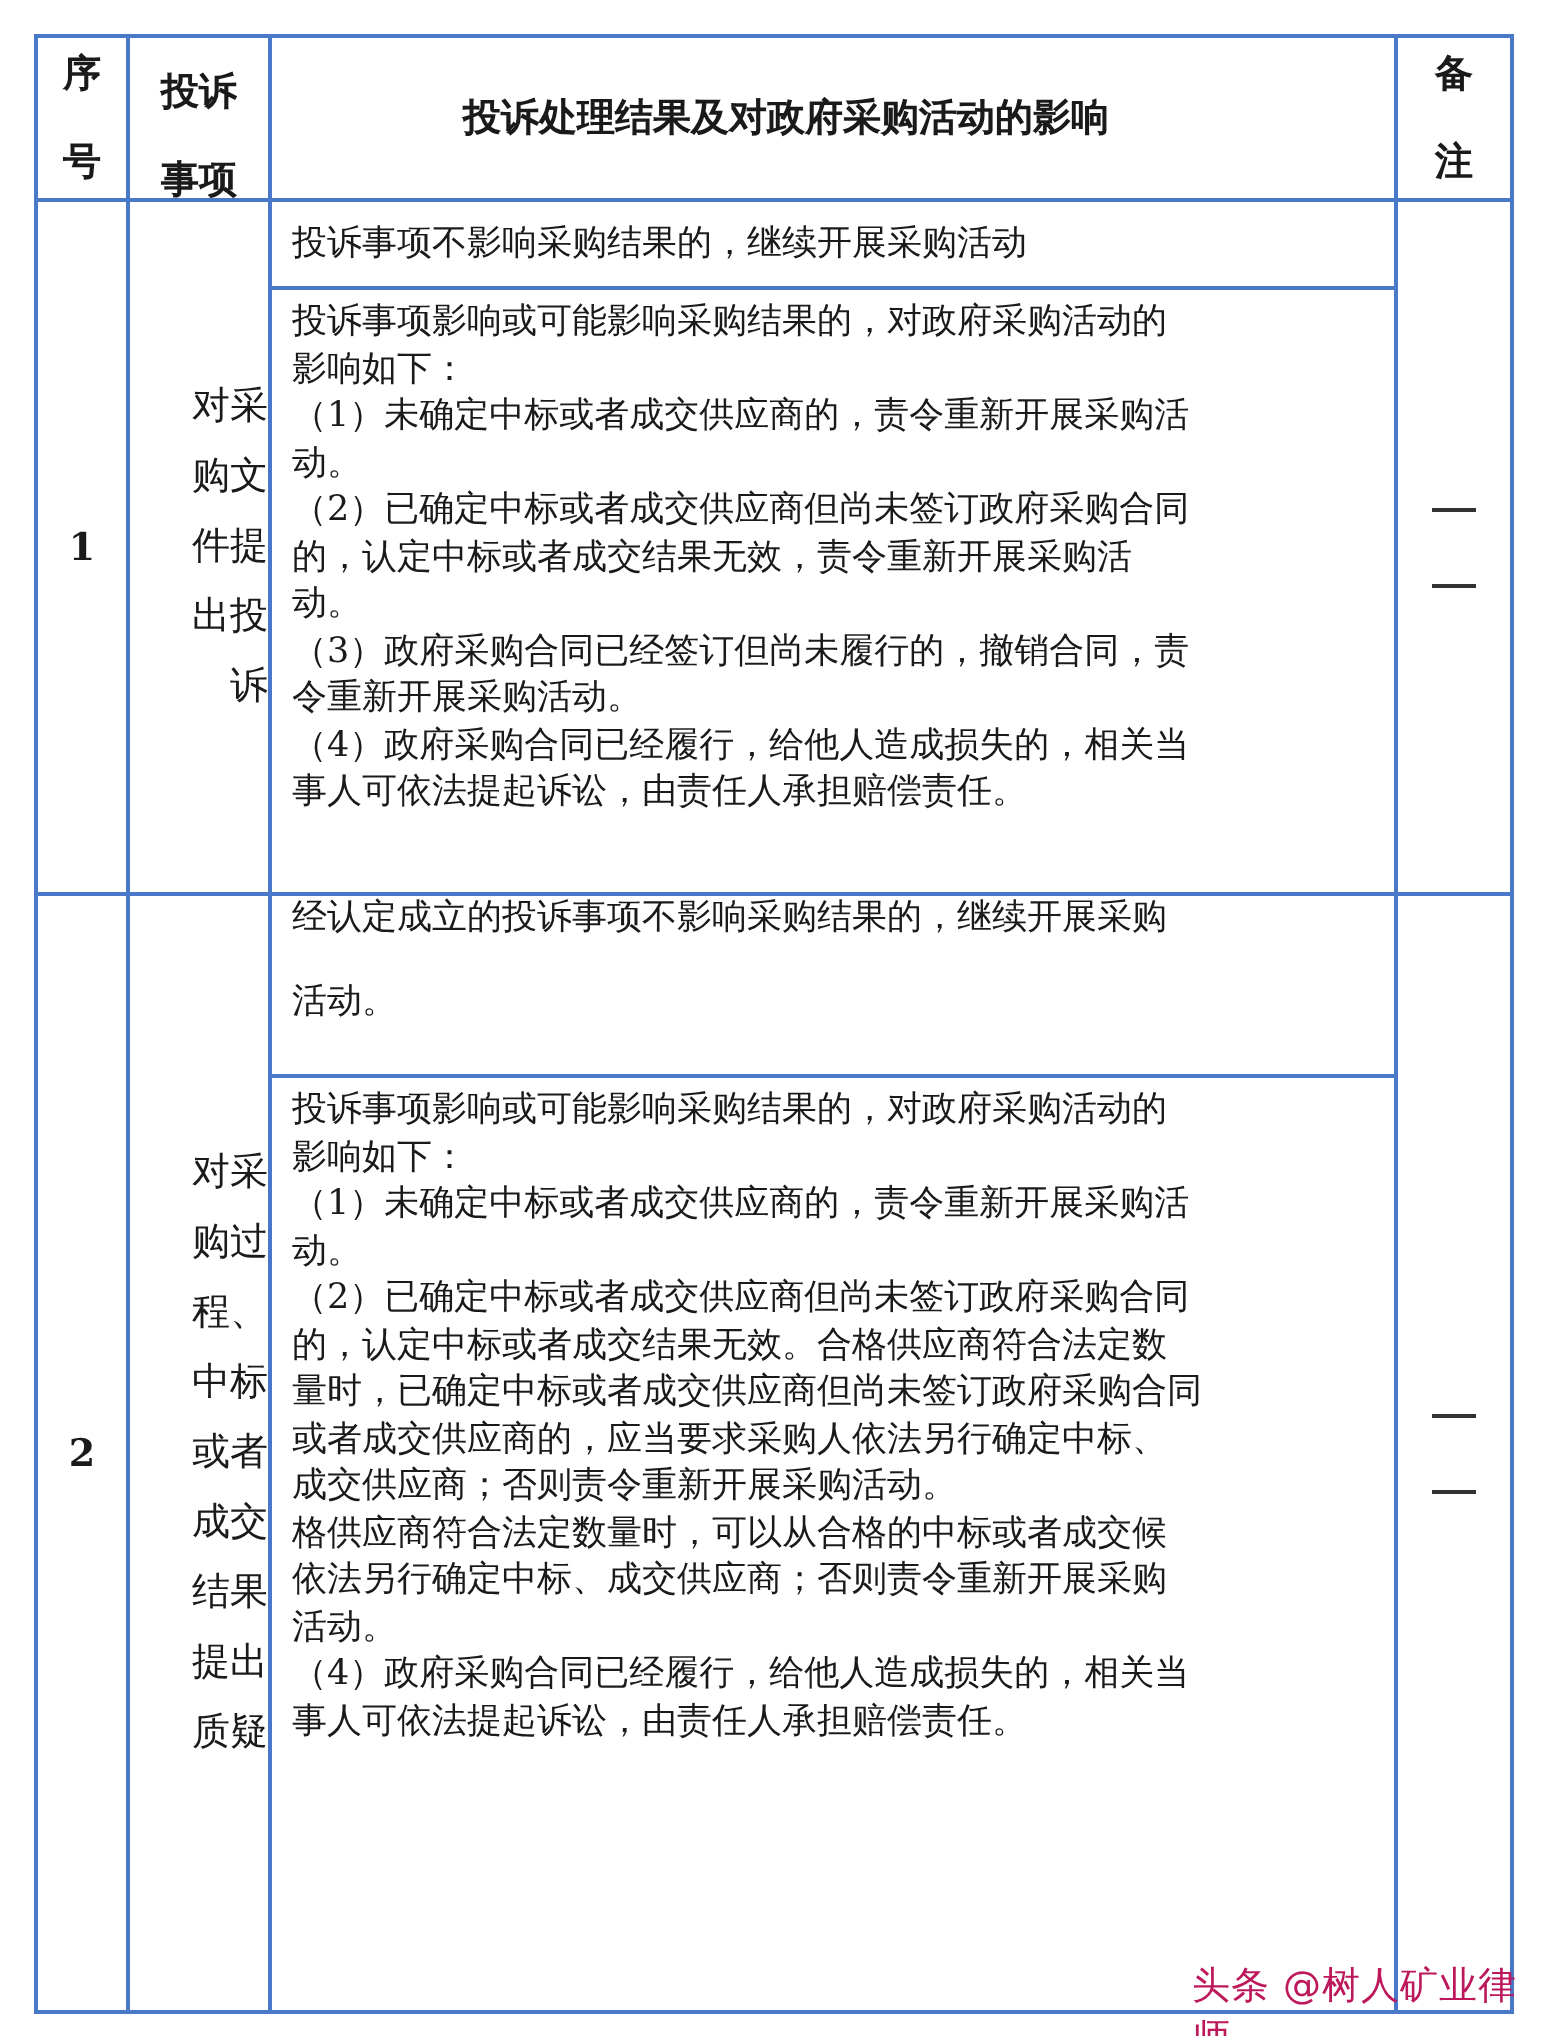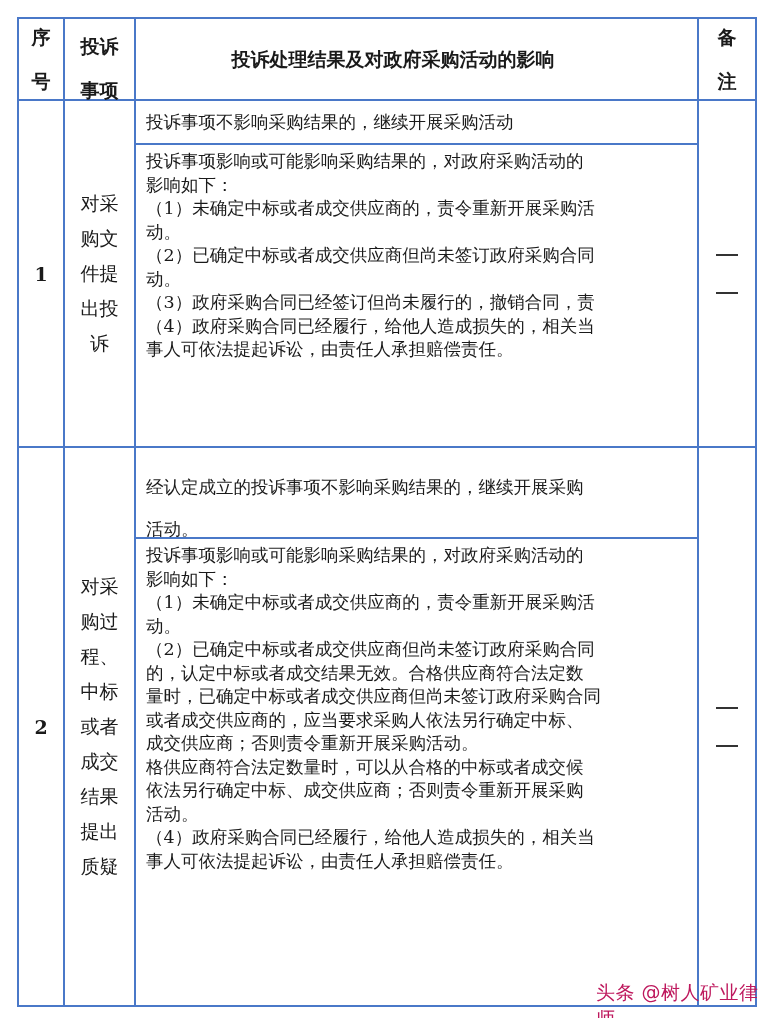--- a/index.html
+++ b/index.html
@@ -6,21 +6,21 @@
   body { width: 772px; height: 1018px; position: relative; overflow: hidden;
          font-family: "DejaVu Serif", "Liberation Serif", serif; color: #1a1a1a; }
   .grid { position: absolute; left: 17px; top: 17px; width: 740px; height: 990px;
           box-sizing: border-box; }
   .line { position: absolute; background: #4a78c8; }
   .h { height: 2px; }
   .v { width: 2px; }
   .cell { position: absolute; box-sizing: border-box; display: flex; }
   .center { align-items: center; justify-content: center; text-align: center; }
   .hdr { font-weight: bold; font-size: 19px; line-height: 44px; }
-  .vert { flex-direction: column; align-items: center; justify-content: center; font-size: 19px; line-height: 35px; }
+  .vert { flex-direction: column; align-items: flex-end; justify-content: center; font-size: 19px; line-height: 35px; }
   .num { font-size: 19px; font-weight: bold; }
   .txt { font-size: 17.5px; line-height: 23.5px; padding: 7px 10px 0 10px; flex-direction: column; }
   .txt p { margin: 0; }
   .txt .tall { line-height: 48px; padding-top: 0; }
   .dash { flex-direction: column; align-items: center; justify-content: center; }
   .dash span { display: block; width: 22px; height: 2px; background: #333; margin: 18px 0; }
   .watermark { position: absolute; left: 596px; top: 980px; font-family: "DejaVu Sans", sans-serif;
                font-size: 19px; color: #be185d; letter-spacing: 0.5px; }
 </style>
 </head>
@@ -69,22 +69,24 @@
   </div>
   <div class="cell txt" style="left:119px;top:84px;width:561px;height:42px;padding-top:10px;">
     <p>投诉事项不影响采购结果的，继续开展采购活动</p>
   </div>
   <div class="cell txt" style="left:119px;top:128px;width:561px;height:301px;padding-top:5px;">
     <p>投诉事项影响或可能影响采购结果的，对政府采购活动的</p>
     <p>影响如下：</p>
     <p>（1）未确定中标或者成交供应商的，责令重新开展采购活</p>
     <p>动。</p>
     <p>（2）已确定中标或者成交供应商但尚未签订政府采购合同</p>
+    <p>的，认定中标或者成交结果无效，责令重新开展采购活</p>
     <p>动。</p>
     <p>（3）政府采购合同已经签订但尚未履行的，撤销合同，责</p>
+    <p>令重新开展采购活动。</p>
     <p>（4）政府采购合同已经履行，给他人造成损失的，相关当</p>
     <p>事人可依法提起诉讼，由责任人承担赔偿责任。</p>
   </div>
   <div class="cell dash" style="left:682px;top:84px;width:56px;height:345px;">
     <span></span>
     <span></span>
   </div>
 
   <div class="cell center num" style="left:2px;top:431px;width:44px;height:557px;">
     <span>2</span>
@@ -93,21 +95,21 @@
     <span>对采</span>
     <span>购过</span>
     <span>程、</span>
     <span>中标</span>
     <span>或者</span>
     <span>成交</span>
     <span>结果</span>
     <span>提出</span>
     <span>质疑</span>
   </div>
-  <div class="cell txt" style="left:119px;top:431px;width:561px;height:75px;padding-top:16px;">
+  <div class="cell txt" style="left:119px;top:419px;width:561px;height:75px;padding-top:0;">
     <p class="tall" style="line-height:46px;">经认定成立的投诉事项不影响采购结果的，继续开展采购</p>
     <p class="tall" style="line-height:38px;">活动。</p>
   </div>
   <div class="cell txt" style="left:119px;top:522px;width:561px;height:466px;padding-top:5px;">
     <p>投诉事项影响或可能影响采购结果的，对政府采购活动的</p>
     <p>影响如下：</p>
     <p>（1）未确定中标或者成交供应商的，责令重新开展采购活</p>
     <p>动。</p>
     <p>（2）已确定中标或者成交供应商但尚未签订政府采购合同</p>
     <p>的，认定中标或者成交结果无效。合格供应商符合法定数</p>

